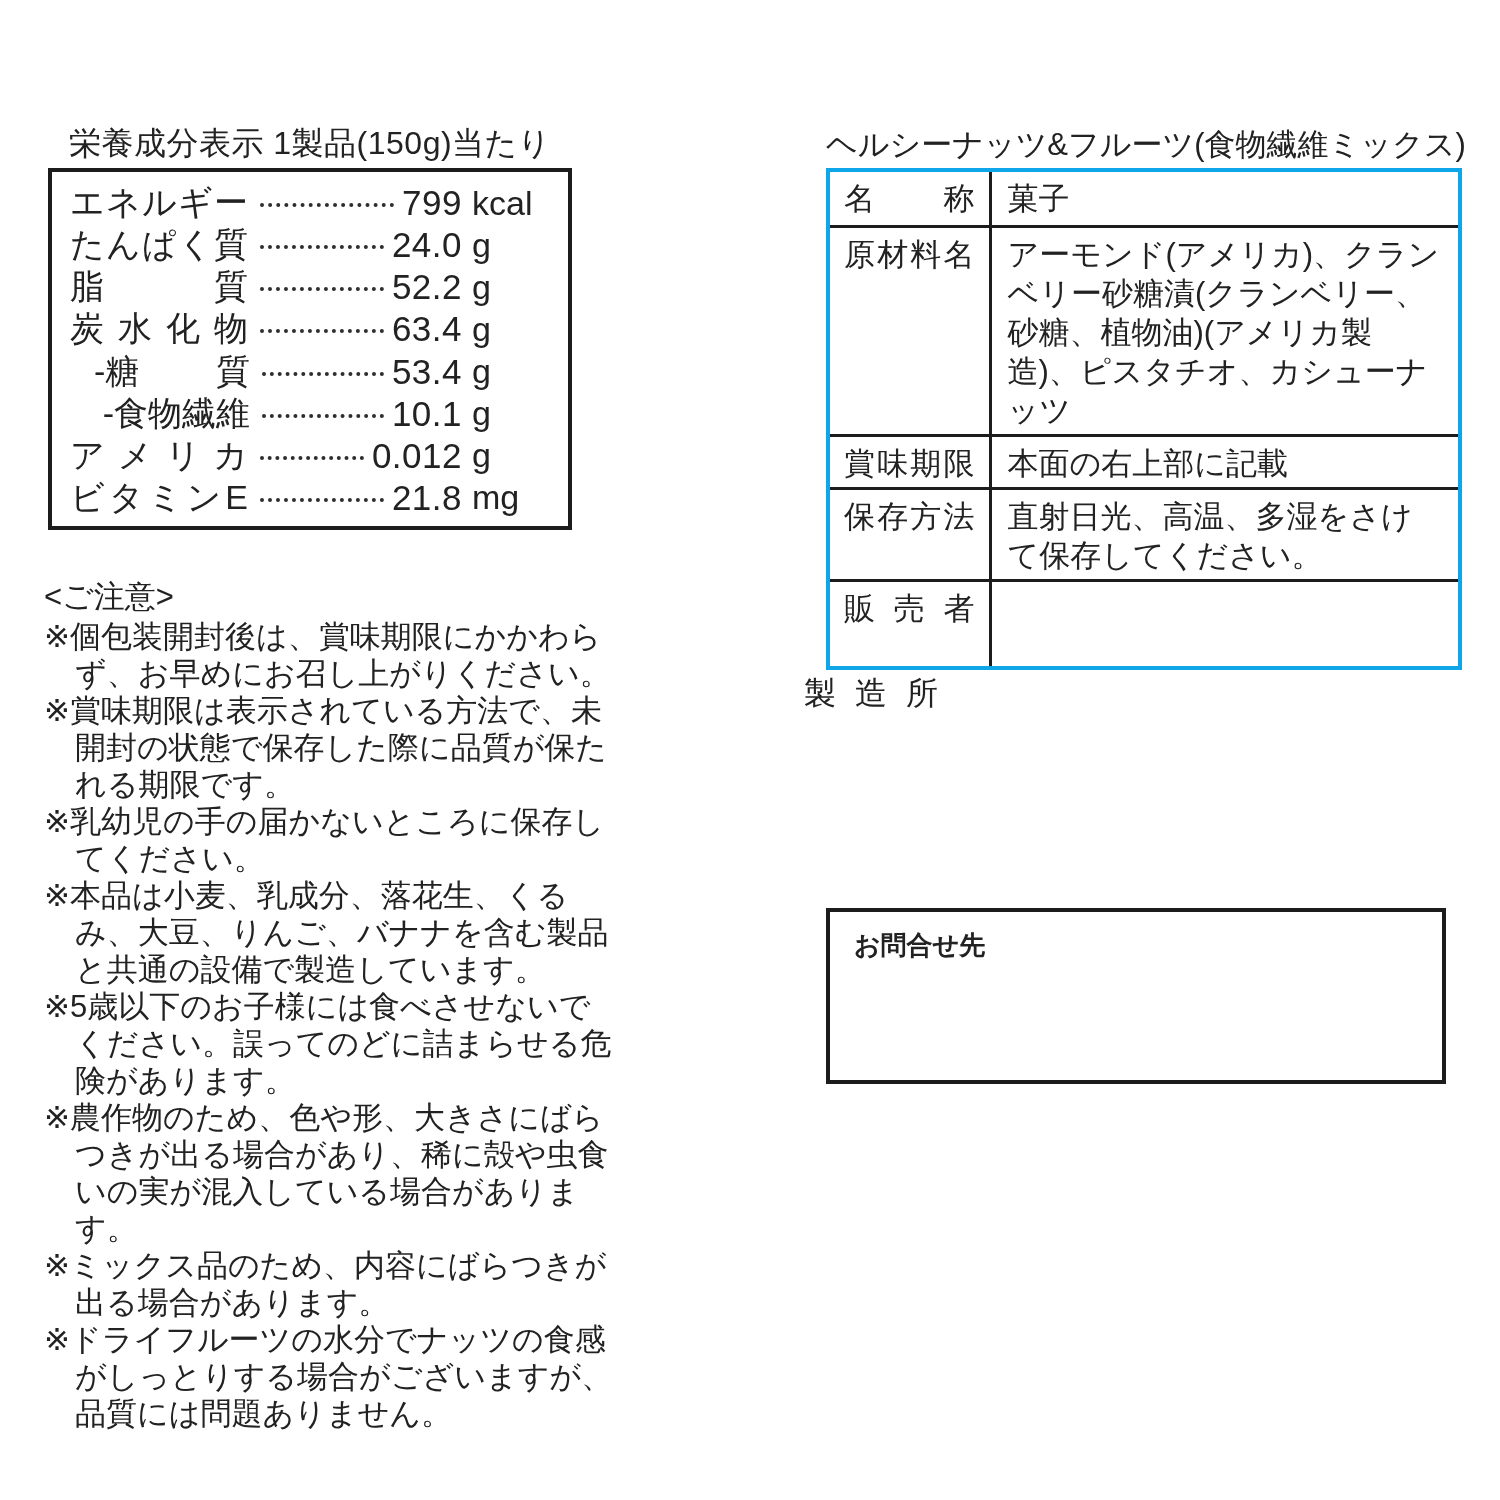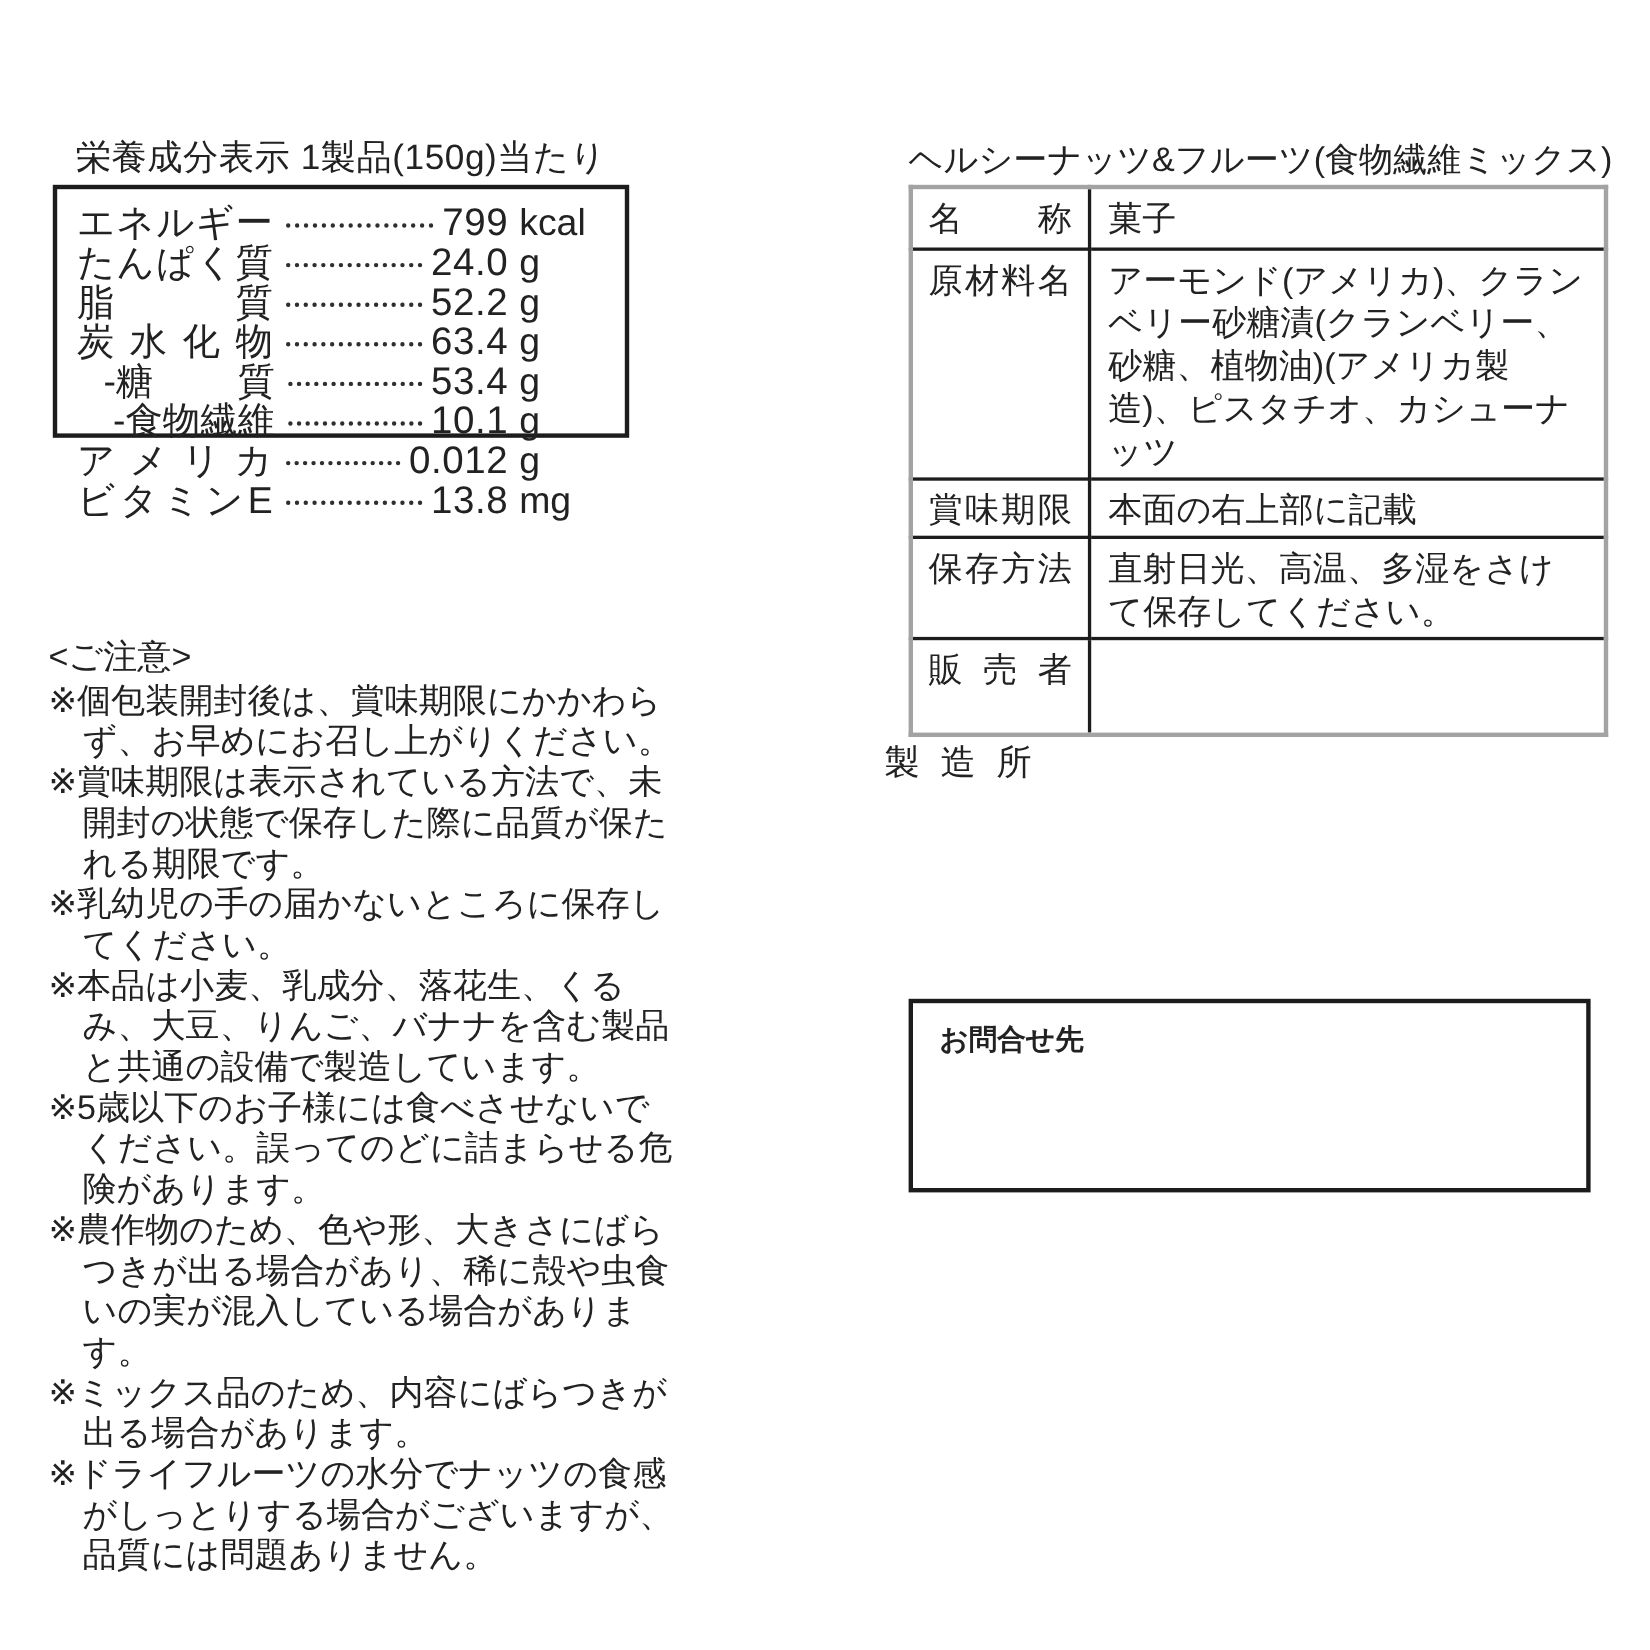--- a/index.html
+++ b/index.html
@@ -18,21 +18,21 @@
     position: absolute;
     left: 48px; top: 122px; width: 524px;
     font-size: 32px;
     text-align: center;
     white-space: nowrap;
     letter-spacing: 0.5px;
   }
   .nutrition-box {
     position: absolute;
     left: 48px; top: 168px;
-    width: 524px; height: 230px;
+    width: 524px; height: 362px;
     border: 4px solid #1c1c1c;
     padding: 13px 18px 10px 18px;
     display: flex;
     flex-direction: column;
     justify-content: space-between;
   }
   .nrow {
     display: flex;
     align-items: center;
     height: 36px;
@@ -104,21 +104,21 @@
     left: 826px; top: 168px;
     width: 636px;
     border-collapse: collapse;
     font-size: 31px;
     line-height: 39px;
   }
   .product-table td {
     border: 3px solid #1c1c1c;
     vertical-align: top;
   }
-  .product-table { border: 4px solid #a3a3a3; padding-left: 28px; }
+  .product-table { border: 4px solid #0ea5e9; padding-left: 28px; }
   td.plabel {
     width: 162px;
     padding: 7px 14px 4px 14px;
     text-align: justify;
     text-align-last: justify;
   }
   td.pvalue {
     padding: 7px 14px 4px 16px;
   }
   tr.r-name   td { height: 56px; }
@@ -205,21 +205,21 @@
   <div class="nrow">
     <span class="nlabel">アメリカ</span>
     <span class="leader"></span>
     <span class="nvalue">0.012</span>
     <span class="nunit">g</span>
   </div>
 
   <div class="nrow">
     <span class="nlabel">ビタミンE</span>
     <span class="leader"></span>
-    <span class="nvalue">13.8</span>
+    <span class="nvalue">21.8</span>
     <span class="nunit">mg</span>
   </div>
 
 </div>
 
 <div class="notes">
   <div class="notes-heading">&lt;ご注意&gt;</div>
   <p class="note">※個包装開封後は、賞味期限にかかわらず、お早めにお召し上がりください。</p>
   <p class="note">※賞味期限は表示されている方法で、未開封の状態で保存した際に品質が保たれる期限です。</p>
   <p class="note">※乳幼児の手の届かないところに保存してください。</p>

